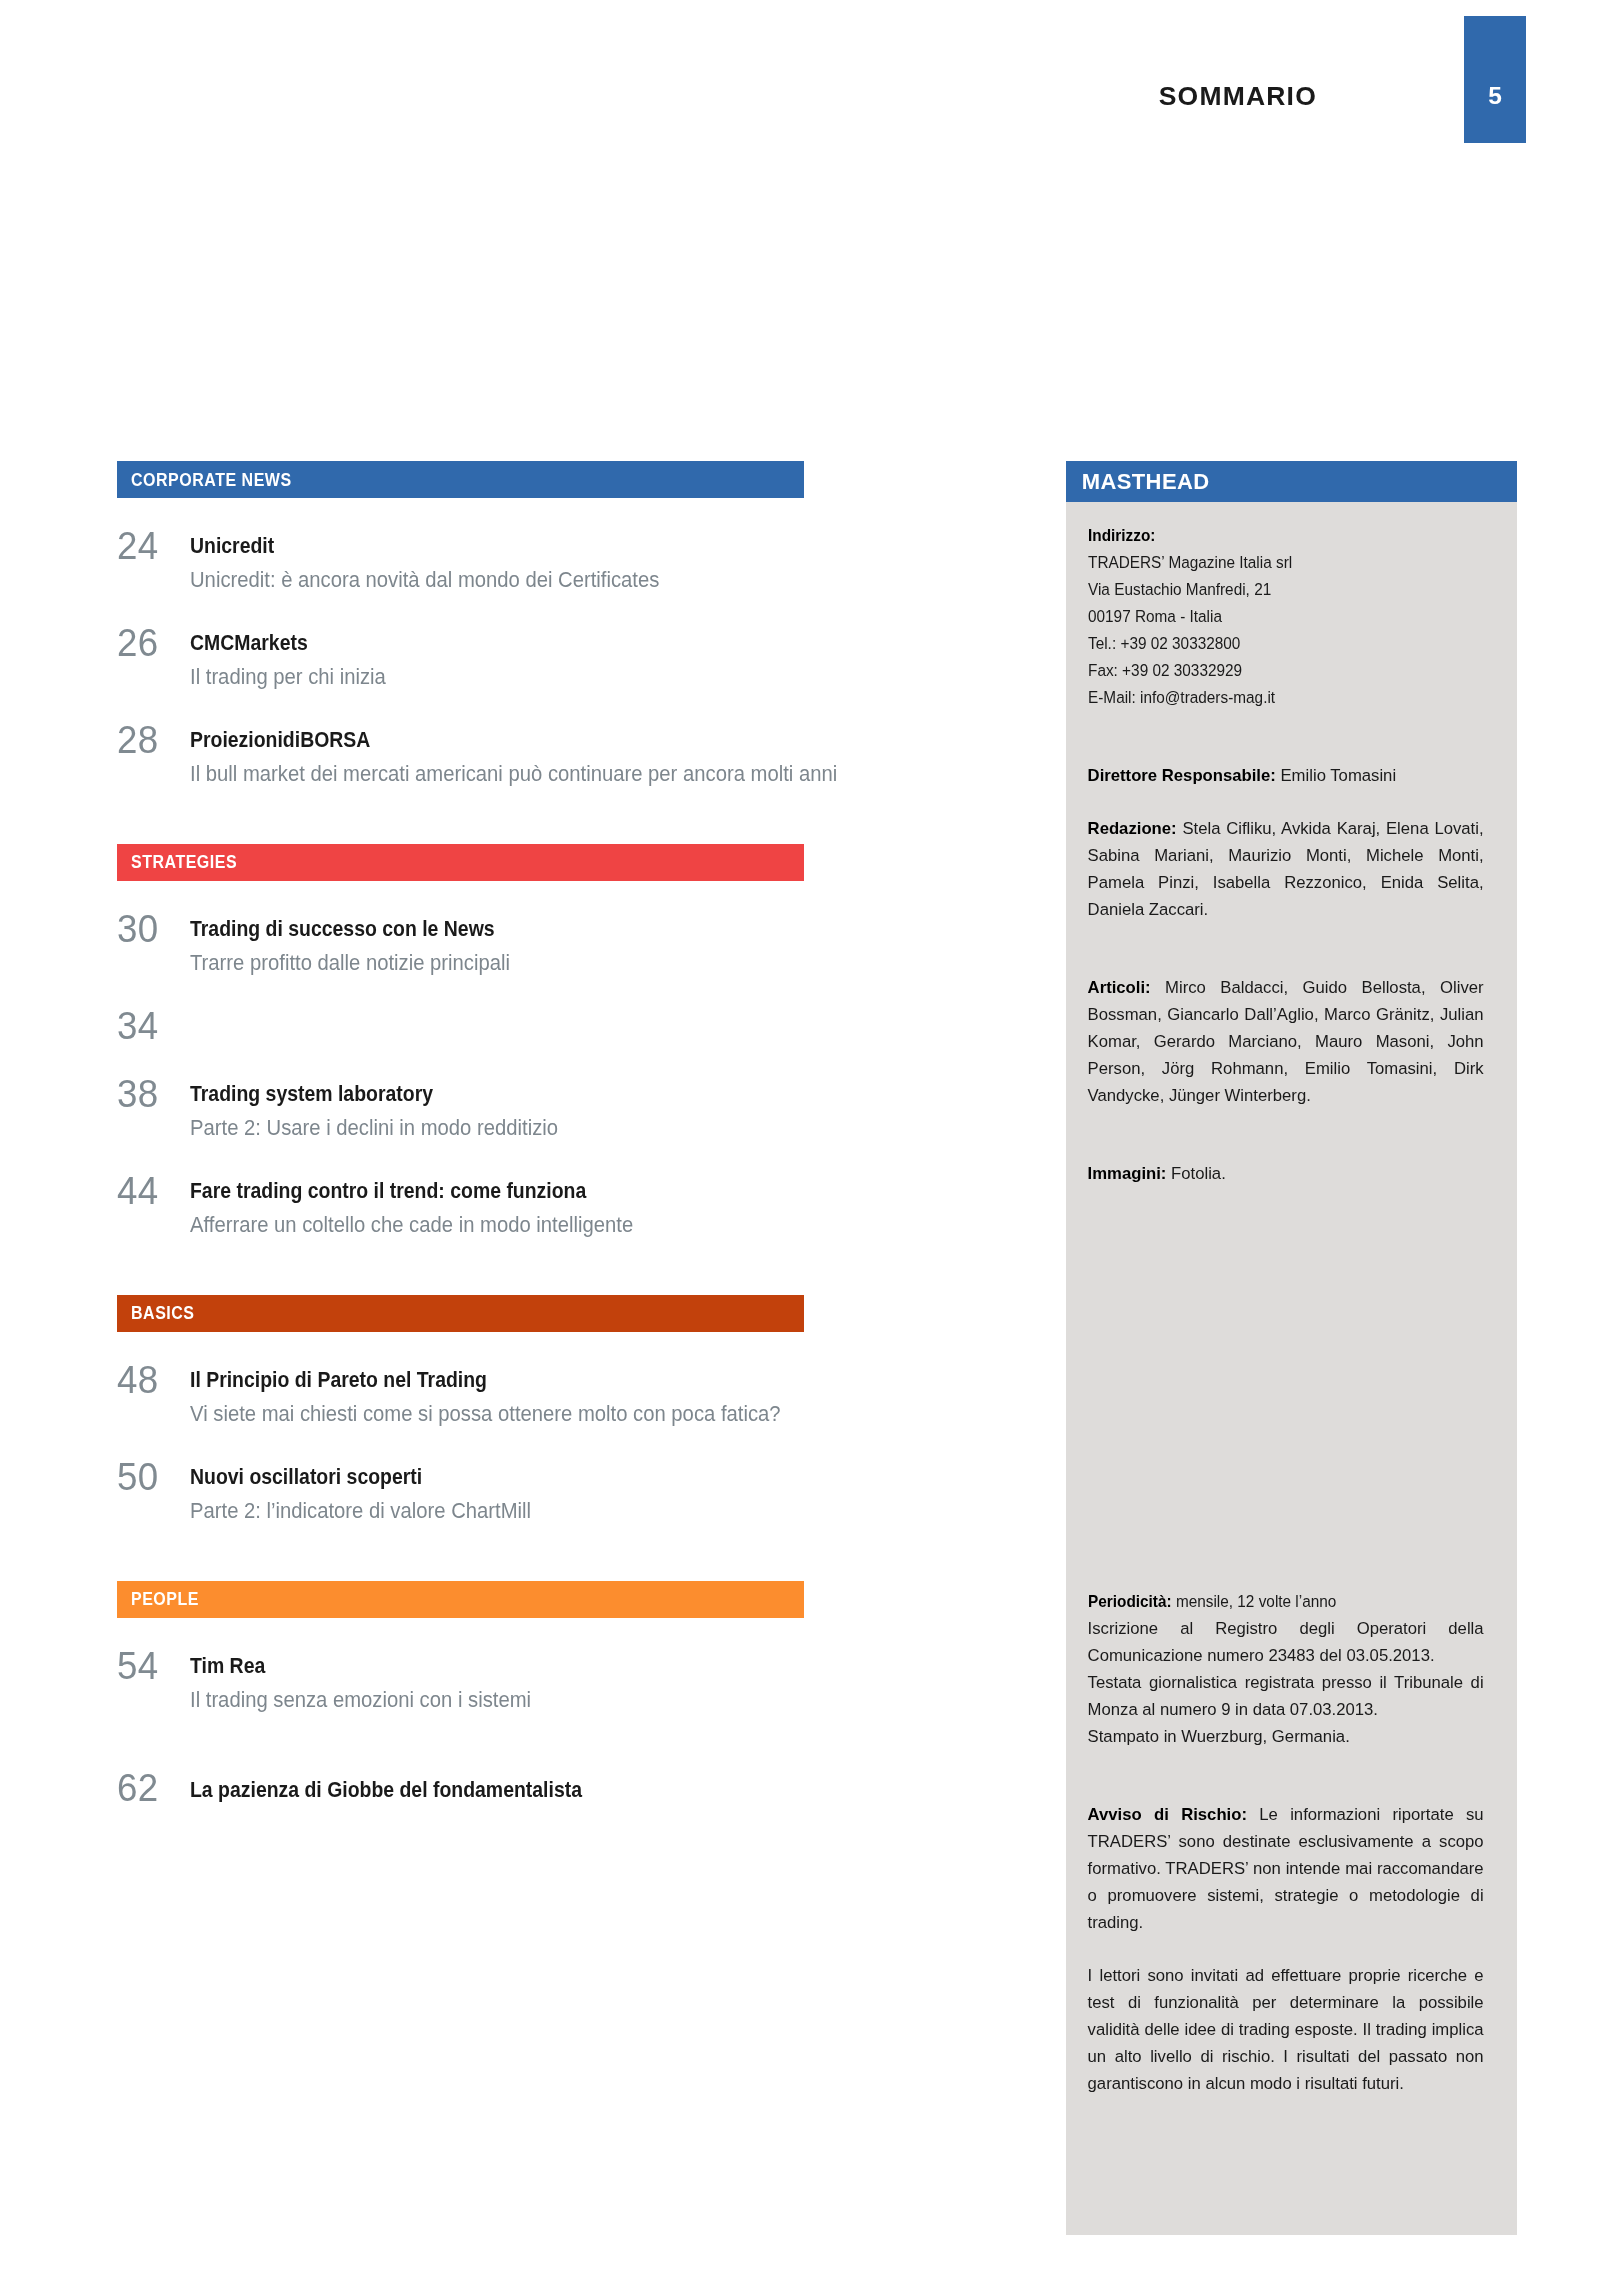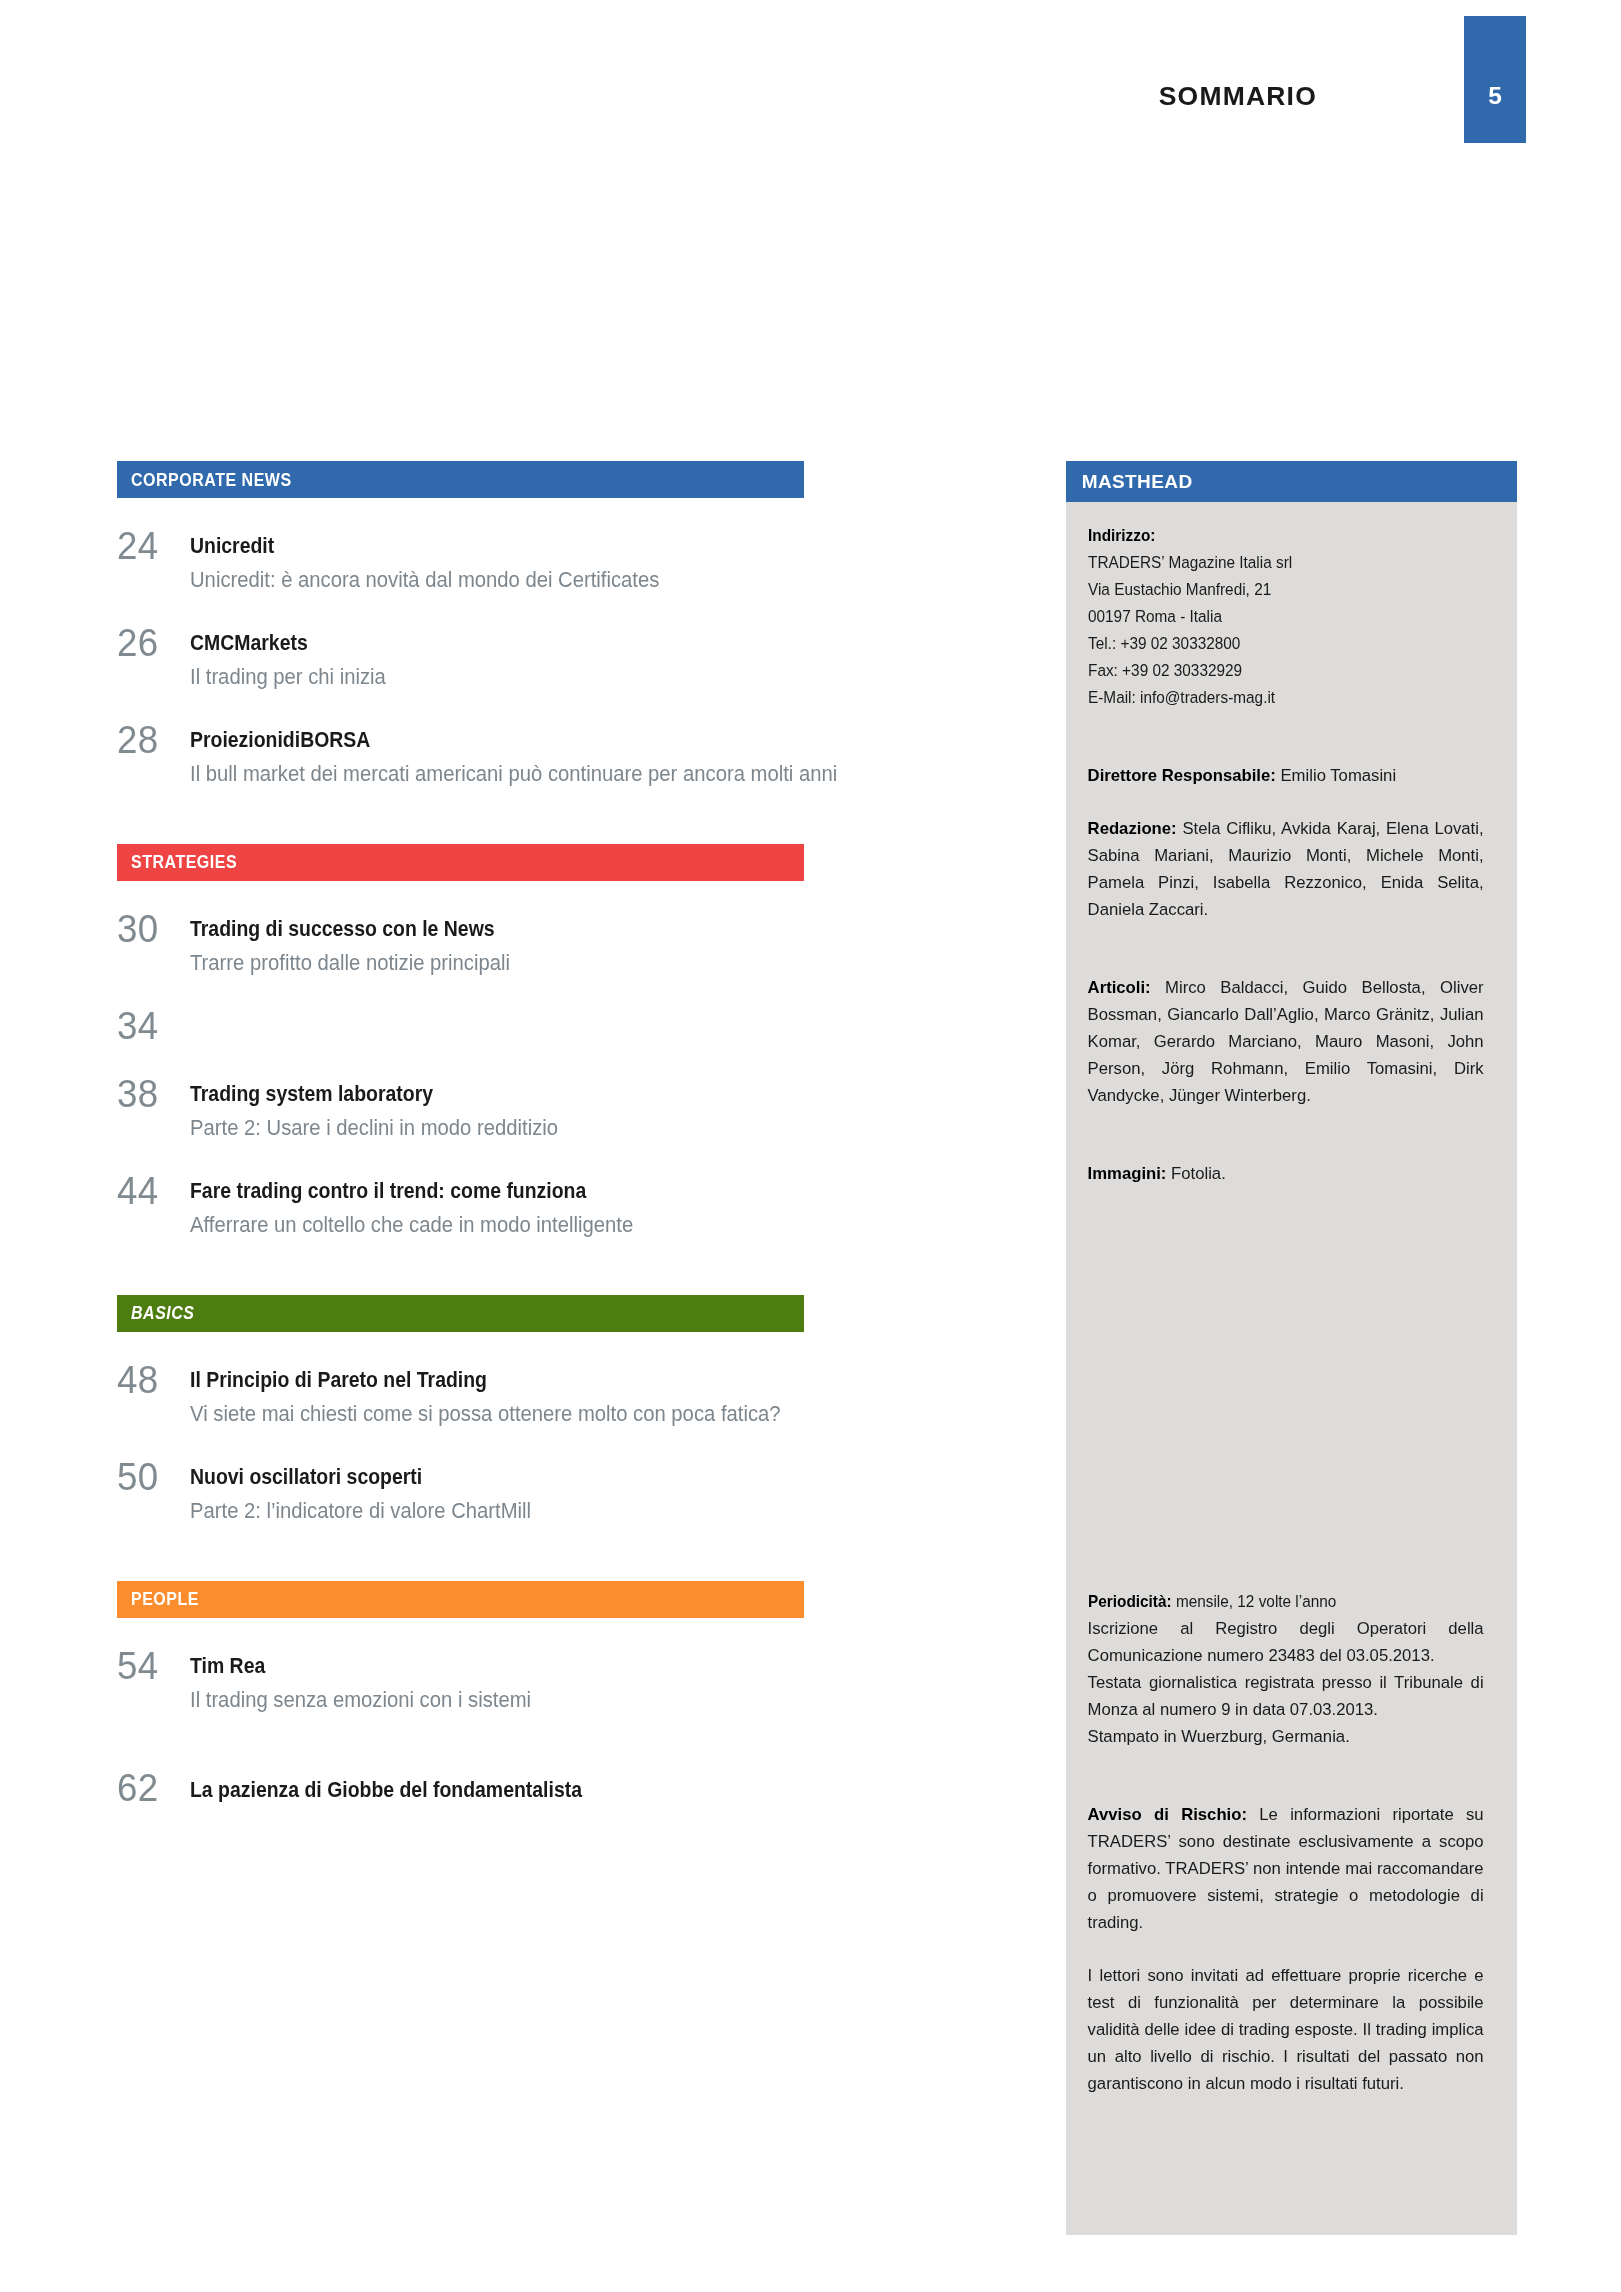--- a/index.html
+++ b/index.html
@@ -146,21 +146,21 @@
     width: 451px;
     height: 41px;
     background: #3069ac;
     display: flex;
     align-items: center;
     padding-left: 15.7px;
     box-sizing: border-box;
   }
   #masthead-bar-label {
     color: #ffffff;
-    font-size: 19px;
+    font-size: 22px;
     font-weight: bold;
     letter-spacing: 0.4px;
     font-family: "Liberation Sans", sans-serif;
   }
   #masthead-body {
     position: absolute;
     left: 21.6px;
     top: 61px;
     width: 396px;
   }
@@ -256,21 +256,21 @@
       <div class="toc-entry">
         <div class="toc-page">44</div>
         <div class="toc-texts">
           <div class="toc-title">Fare trading contro il trend: come funziona</div>
           <div class="toc-subtitle">Afferrare un coltello che cade in modo intelligente</div>
         </div>
       </div>
     </div>
     <div class="sec-gap"></div>
     <div class="toc-section">
-      <div class="section-bar" style="background: #4d7c0f; font-style: italic;">
+      <div class="section-bar" style="background: #c2410c;">
         <span class="section-bar-label">BASICS</span>
       </div>
       <div class="toc-entry">
         <div class="toc-page">48</div>
         <div class="toc-texts">
           <div class="toc-title">Il Principio di Pareto nel Trading</div>
           <div class="toc-subtitle">Vi siete mai chiesti come si possa ottenere molto con poca fatica?</div>
         </div>
       </div>
       <div class="toc-entry">

